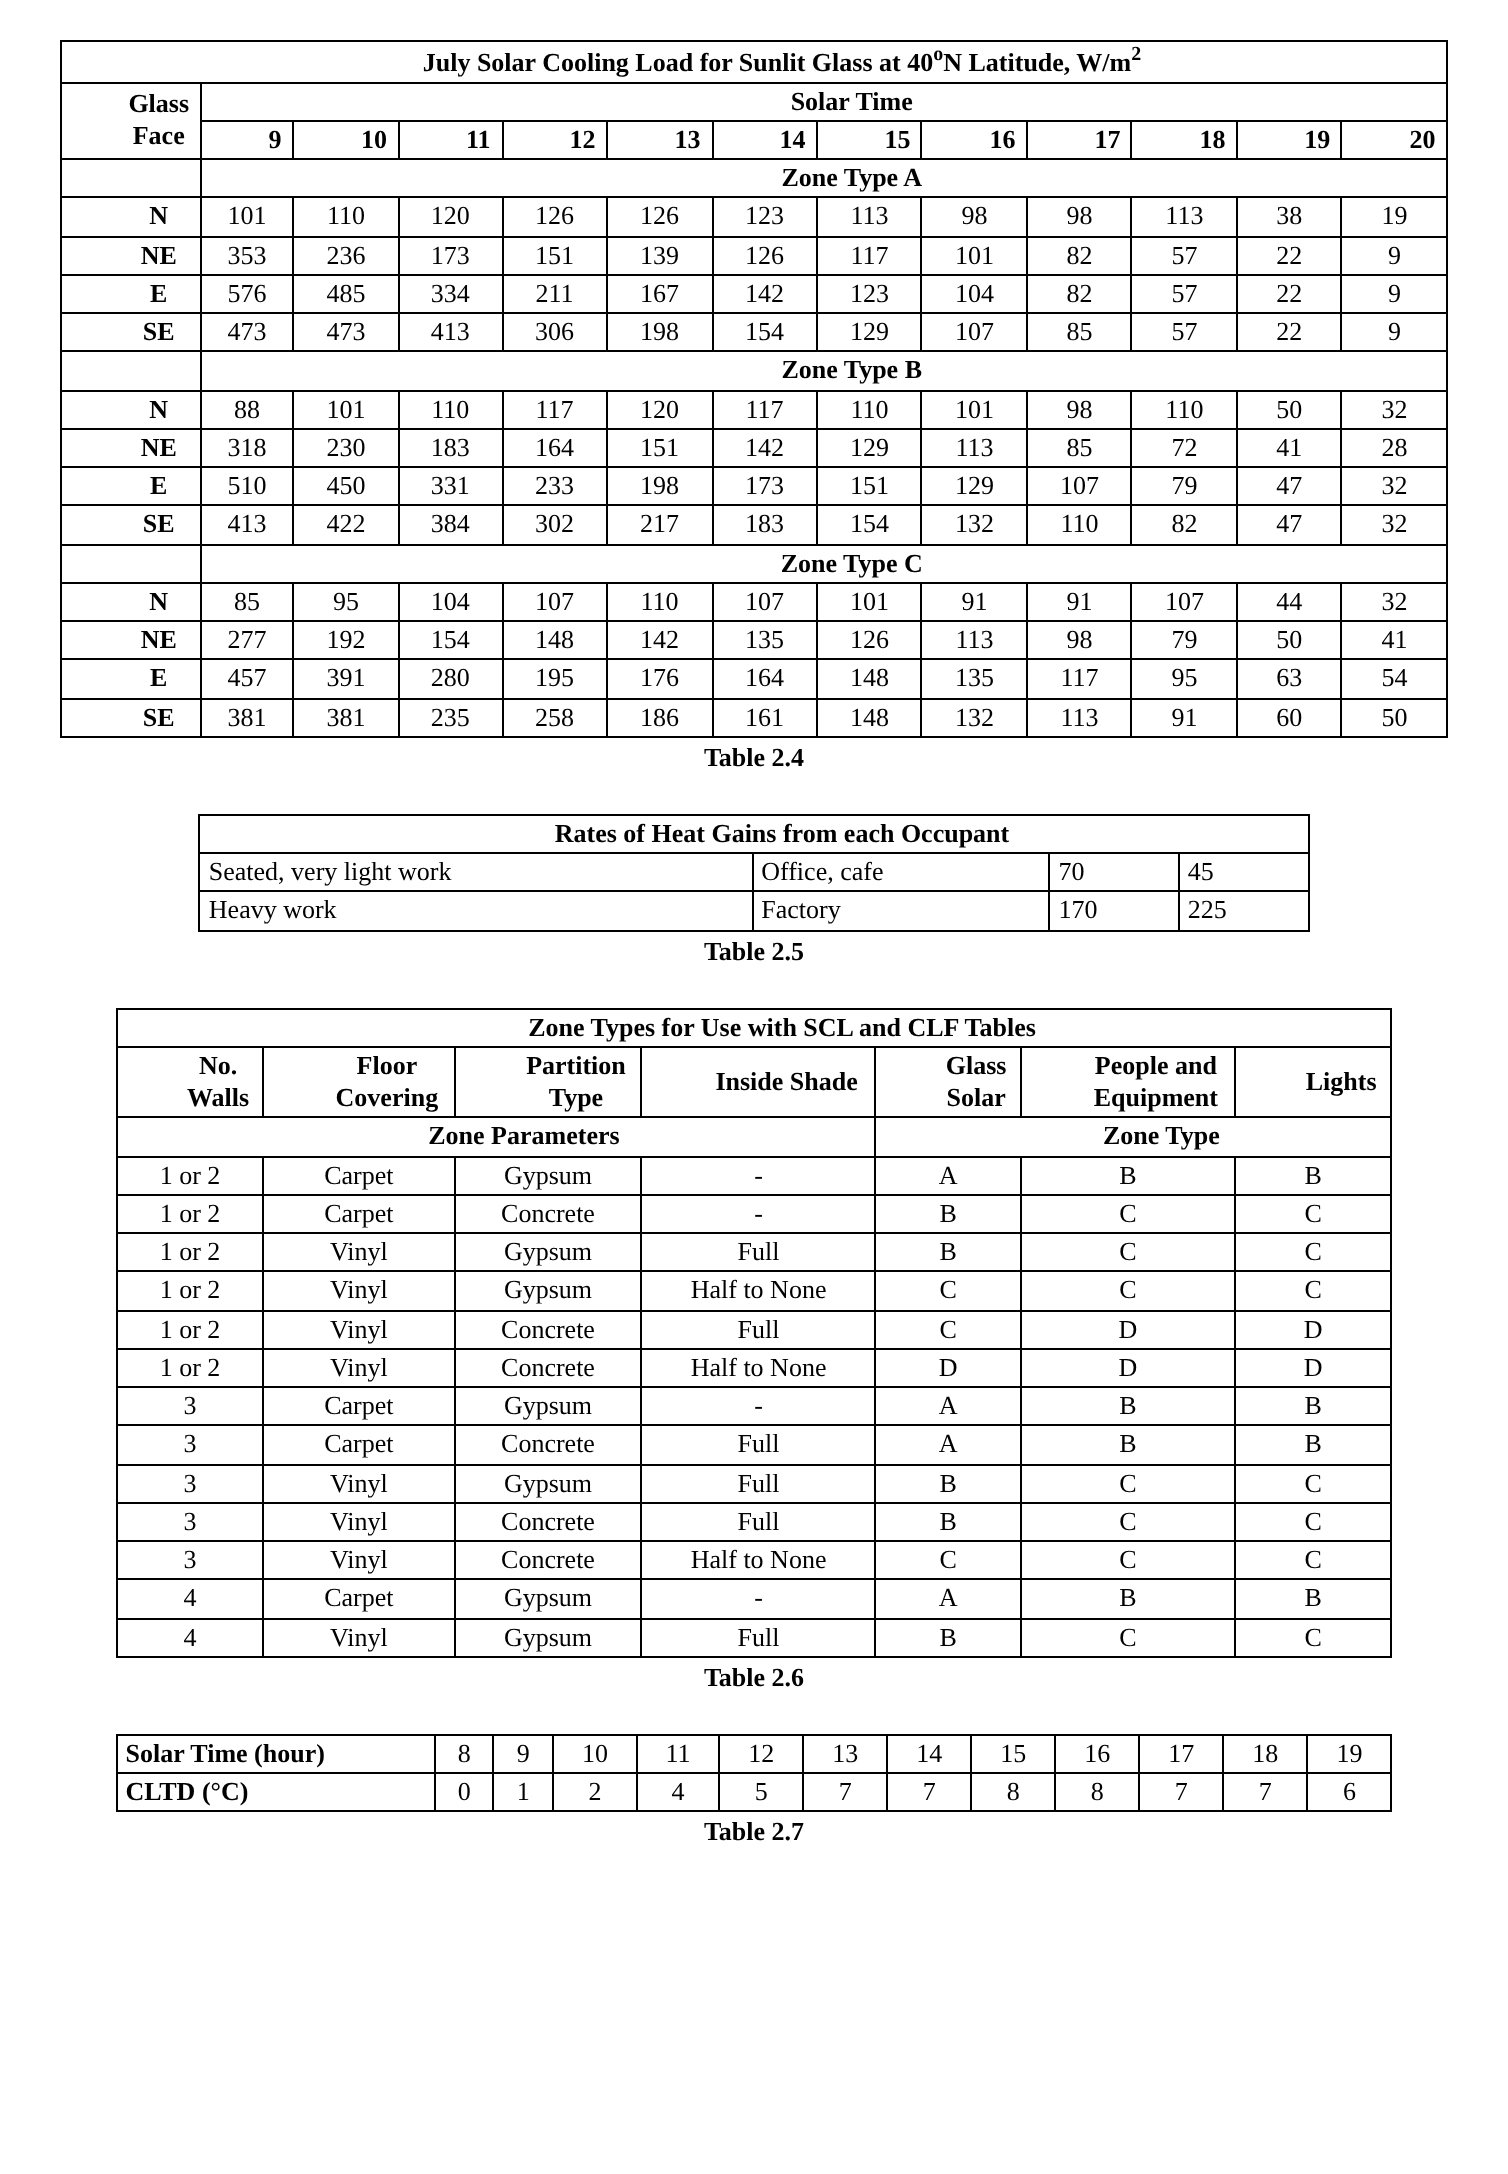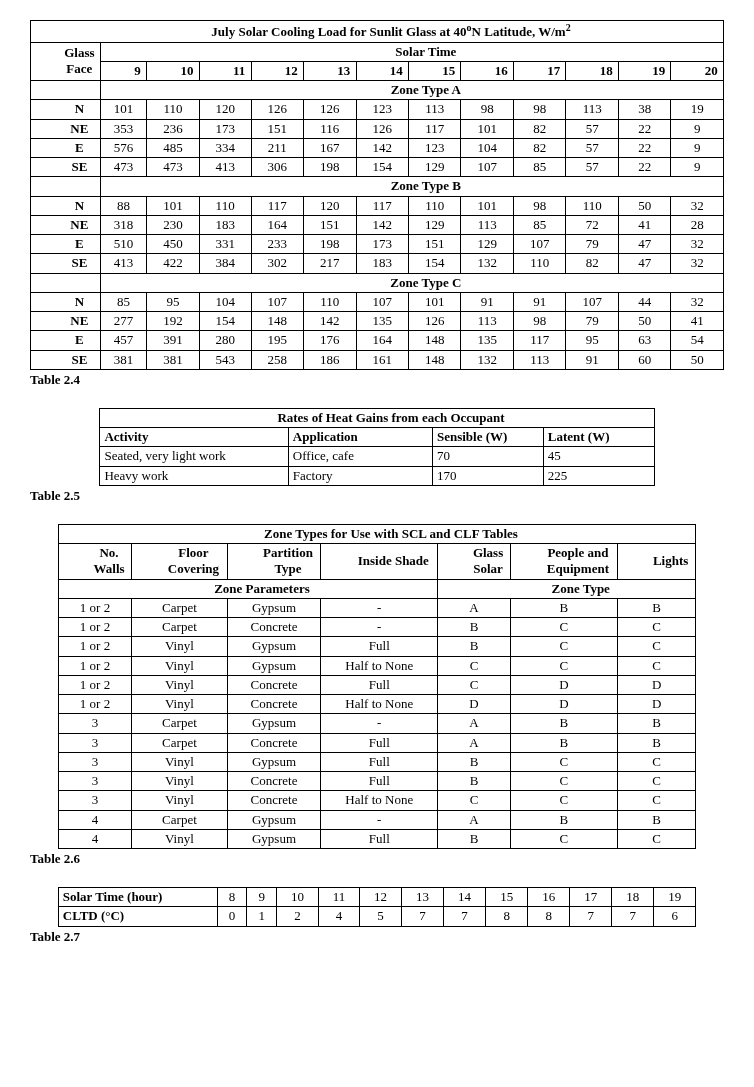--- a/index.html
+++ b/index.html
@@ -20,20 +20,21 @@
     border: 1px solid #000;
     padding: 1px 4px;
     text-align: center;
     font-weight: normal;
     font-size: 13px;
     line-height: 1.25;
     vertical-align: middle;
   }
   .bold { font-weight: bold; padding-left: 32px; }
   .caption {
+    text-align: center;
     font-weight: bold;
     font-size: 13px;
     margin: 2px 0 20px 0;
   }
   .sup { vertical-align: super; font-size: 10px; }
   .left { text-align: left; padding-left: 4px; }
   .right { text-align: left; padding-right: 6px; }
   .section { margin-bottom: 6px; }
 </style>
 </head>
@@ -87,21 +88,21 @@
           <td>113</td>
           <td>38</td>
           <td>19</td>
         </tr>
   <tr>
           <td class="bold">NE</td>
           <td>353</td>
           <td>236</td>
           <td>173</td>
           <td>151</td>
-          <td>116</td>
+          <td>139</td>
           <td>126</td>
           <td>117</td>
           <td>101</td>
           <td>82</td>
           <td>57</td>
           <td>22</td>
           <td>9</td>
         </tr>
   <tr>
           <td class="bold">E</td>
@@ -245,21 +246,21 @@
           <td>135</td>
           <td>117</td>
           <td>95</td>
           <td>63</td>
           <td>54</td>
         </tr>
   <tr>
           <td class="bold">SE</td>
           <td>381</td>
           <td>381</td>
-          <td>543</td>
+          <td>235</td>
           <td>258</td>
           <td>186</td>
           <td>161</td>
           <td>148</td>
           <td>132</td>
           <td>113</td>
           <td>91</td>
           <td>60</td>
           <td>50</td>
         </tr>
@@ -267,26 +268,20 @@
     </table>
 <div class="caption">Table 2.4</div>
 </div>
 
 <div class="section">
 <table style="width:80%">
   <tbody>
         <tr>
           <td colspan="4" class="bold">Rates of Heat Gains from each Occupant</td>
         </tr>
-  <tr>
-    <td class="bold left" style="width:34%">Activity</td>
-    <td class="bold left" style="width:26%">Application</td>
-    <td class="bold left" style="width:20%">Sensible (W)</td>
-    <td class="bold left" style="width:20%">Latent (W)</td>
-  </tr>
   <tr>
           <td class="left">Seated, very light work</td>
           <td class="left">Office, cafe</td>
           <td class="right">70</td>
           <td class="right">45</td>
         </tr>
   <tr>
           <td class="left">Heavy work</td>
           <td class="left">Factory</td>
           <td class="right">170</td>

